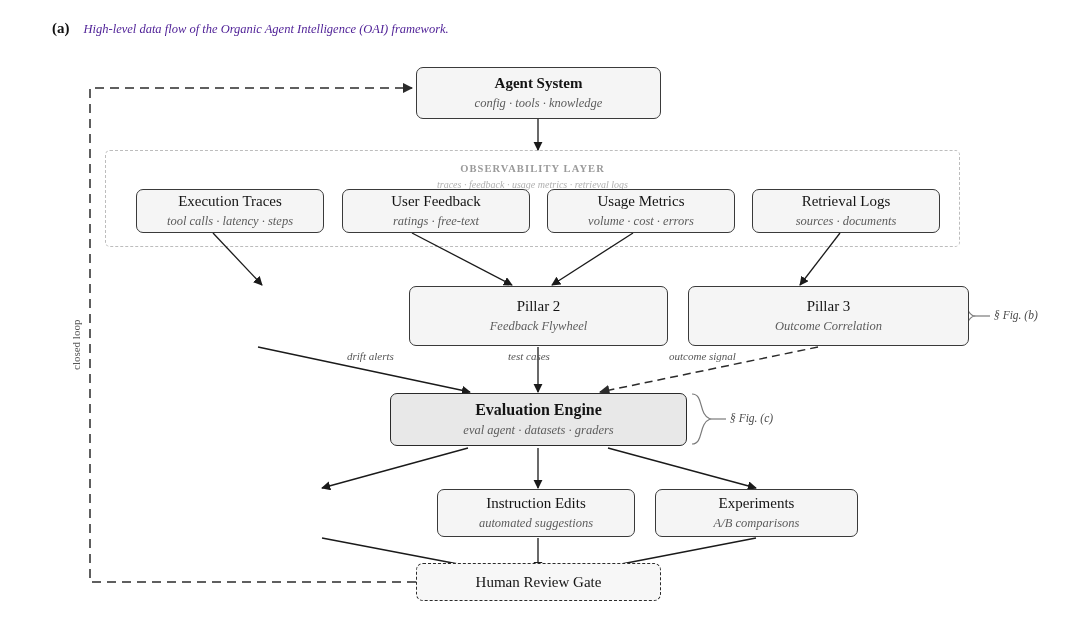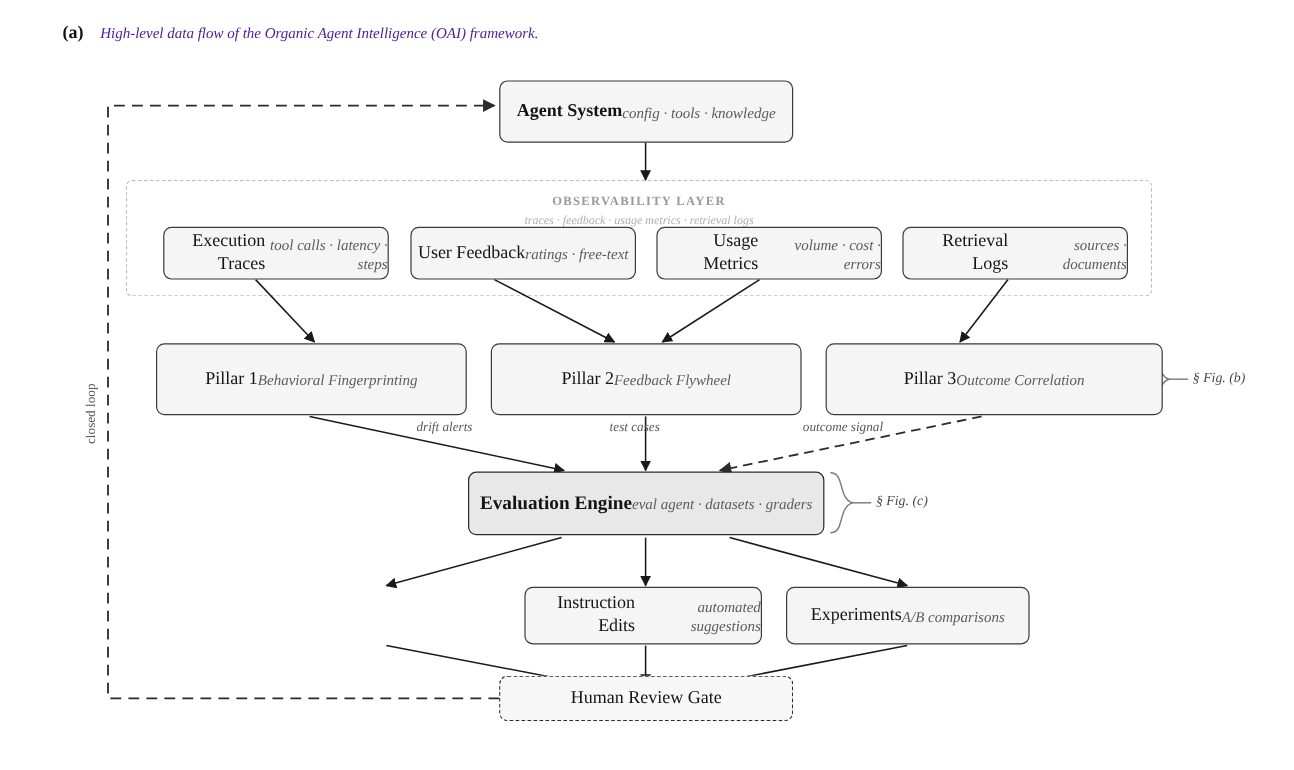--- a/index.html
+++ b/index.html
@@ -49,21 +49,21 @@
     pointer-events: none;
   }
   
   .node {
     position: absolute;
     box-sizing: border-box;
     border: 1.3px solid #3a3a3a;
     border-radius: 7px;
     background: #f5f5f5;
     display: flex;
-    flex-direction: row;
+    flex-direction: column;
     align-items: center;
     justify-content: center;
     text-align: right;
     line-height: 1.25;
   }
   .node .title {
     font-size: 15px;
     color: #141414;
   }
   .node .sub {
@@ -206,24 +206,20 @@
   <div class="node" style="left:547px; top:189px; width:188px; height:44px;">
     <span class="title">Usage Metrics</span>
     <span class="sub">volume · cost · errors</span>
   </div>
 
   <div class="node" style="left:752px; top:189px; width:188px; height:44px;">
     <span class="title">Retrieval Logs</span>
     <span class="sub">sources · documents</span>
   </div>
 
-  <div class="node" style="left:130px; top:286px; width:259px; height:60px;">
-    <span class="title">Pillar 1</span>
-    <span class="sub">Behavioral Fingerprinting</span>
-  </div>
 
   <div class="node" style="left:409px; top:286px; width:259px; height:60px;">
     <span class="title">Pillar 2</span>
     <span class="sub">Feedback Flywheel</span>
   </div>
 
   <div class="node" style="left:688px; top:286px; width:281px; height:60px;">
     <span class="title">Pillar 3</span>
     <span class="sub">Outcome Correlation</span>
   </div>

